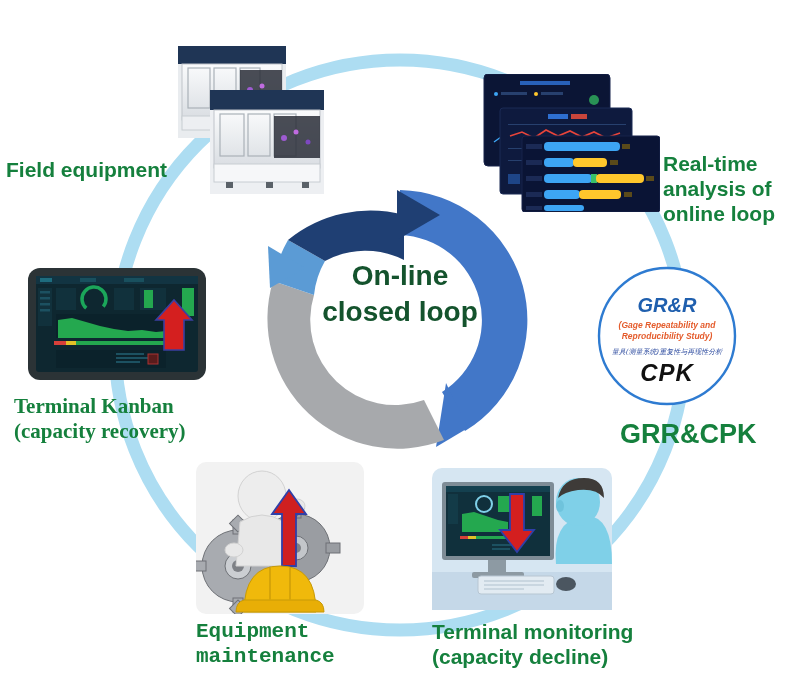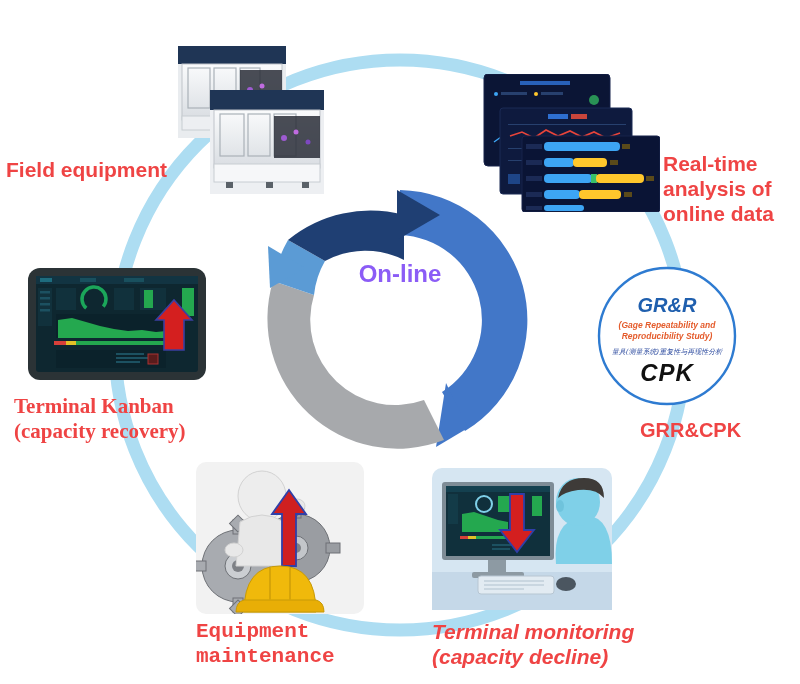--- a/index.html
+++ b/index.html
@@ -19,43 +19,43 @@
     left: 0; top: 0;
     width: 800px;
     height: 684px;
   }
 
   
   .lbl {
     position: absolute;
     font-family: "Liberation Sans", sans-serif;
     font-weight: bold;
-    color: #ef4444;
+    color: #15803d;
     line-height: 1.18;
     z-index: 40;
     white-space: pre-line;
   }
   #label-field-equipment   { left: 6px;   top: 158px; font-size: 21px; }
   #label-realtime          { left: 663px; top: 152px; font-size: 21px; }
   #label-terminal-kanban   { left: 14px;  top: 394px; font-size: 21px; font-family: Liberation Serif, serif; }
-  #label-grrcpk            { left: 640px; top: 419px; font-size: 20px; text-align: center; }
+  #label-grrcpk            { left: 620px; top: 419px; font-size: 27px; text-align: center; }
   #label-equipment-maint   { left: 196px; top: 620px; font-size: 21px; font-family: Liberation Mono, monospace; }
-  #label-terminal-monitor  { left: 432px; top: 620px; font-size: 21px; font-style: italic; }
+  #label-terminal-monitor  { left: 432px; top: 620px; font-size: 21px; }
 
   
   #center-text {
     position: absolute;
     left: 300px;
     top: 258px;
     width: 200px;
     text-align: center;
-    color: #8b5cf6;
+    color: #14532d;
     font-family: "Liberation Sans", sans-serif;
     font-weight: bold;
-    font-size: 24px;
+    font-size: 28px;
     line-height: 1.3;
     z-index: 30;
   }
 
   
   .pic { position: absolute; z-index: 25; font-style: italic; }
   .pic svg { display: block; }
 
   #pic-field-equipment { left: 178px; top: 46px;  width: 146px; height: 148px; }
   #pic-dashboards      { left: 474px; top: 74px;  width: 186px; height: 138px; }
@@ -100,20 +100,21 @@
              L 404 260
              A 85 85 0 0 0 325 261
              Z"></path>
 
     <path fill="#1F3F73" d="M 397 190 L 397 240 L 440 215 Z"></path>
   </g>
 </svg>
 
 <div id="center-text">
   <div>On-line</div>
+  <div>closed loop</div>
 </div>
 
 <div class="pic" id="pic-field-equipment">
   <svg viewBox="0 0 146 148" width="146" height="148">
     <defs>
       <linearGradient id="mchBody" x1="0" y1="0" x2="0" y2="1">
         <stop offset="0" stop-color="#FAFBFC"></stop>
           <stop offset="1" stop-color="#D9DDE2"></stop>
       </linearGradient>
     </defs>
@@ -386,20 +387,20 @@
         <rect x="52" y="120" width="40" height="2"></rect>
         </g>
     </g>
     <ellipse cx="134" cy="116" rx="10" ry="7" fill="#4B5660"></ellipse>
   </svg>
 </div>
 
 <div class="lbl" id="label-field-equipment">Field equipment</div>
 <div class="lbl" id="label-realtime">Real-time
 analysis of
-online data</div>
+online loop</div>
 <div class="lbl" id="label-grrcpk">GRR&amp;CPK</div>
 <div class="lbl" id="label-terminal-monitor">Terminal monitoring
 (capacity decline)</div>
 <div class="lbl" id="label-equipment-maint">Equipment
 maintenance</div>
 <div class="lbl" id="label-terminal-kanban">Terminal Kanban
 (capacity recovery)</div>
 
 </body></html>

